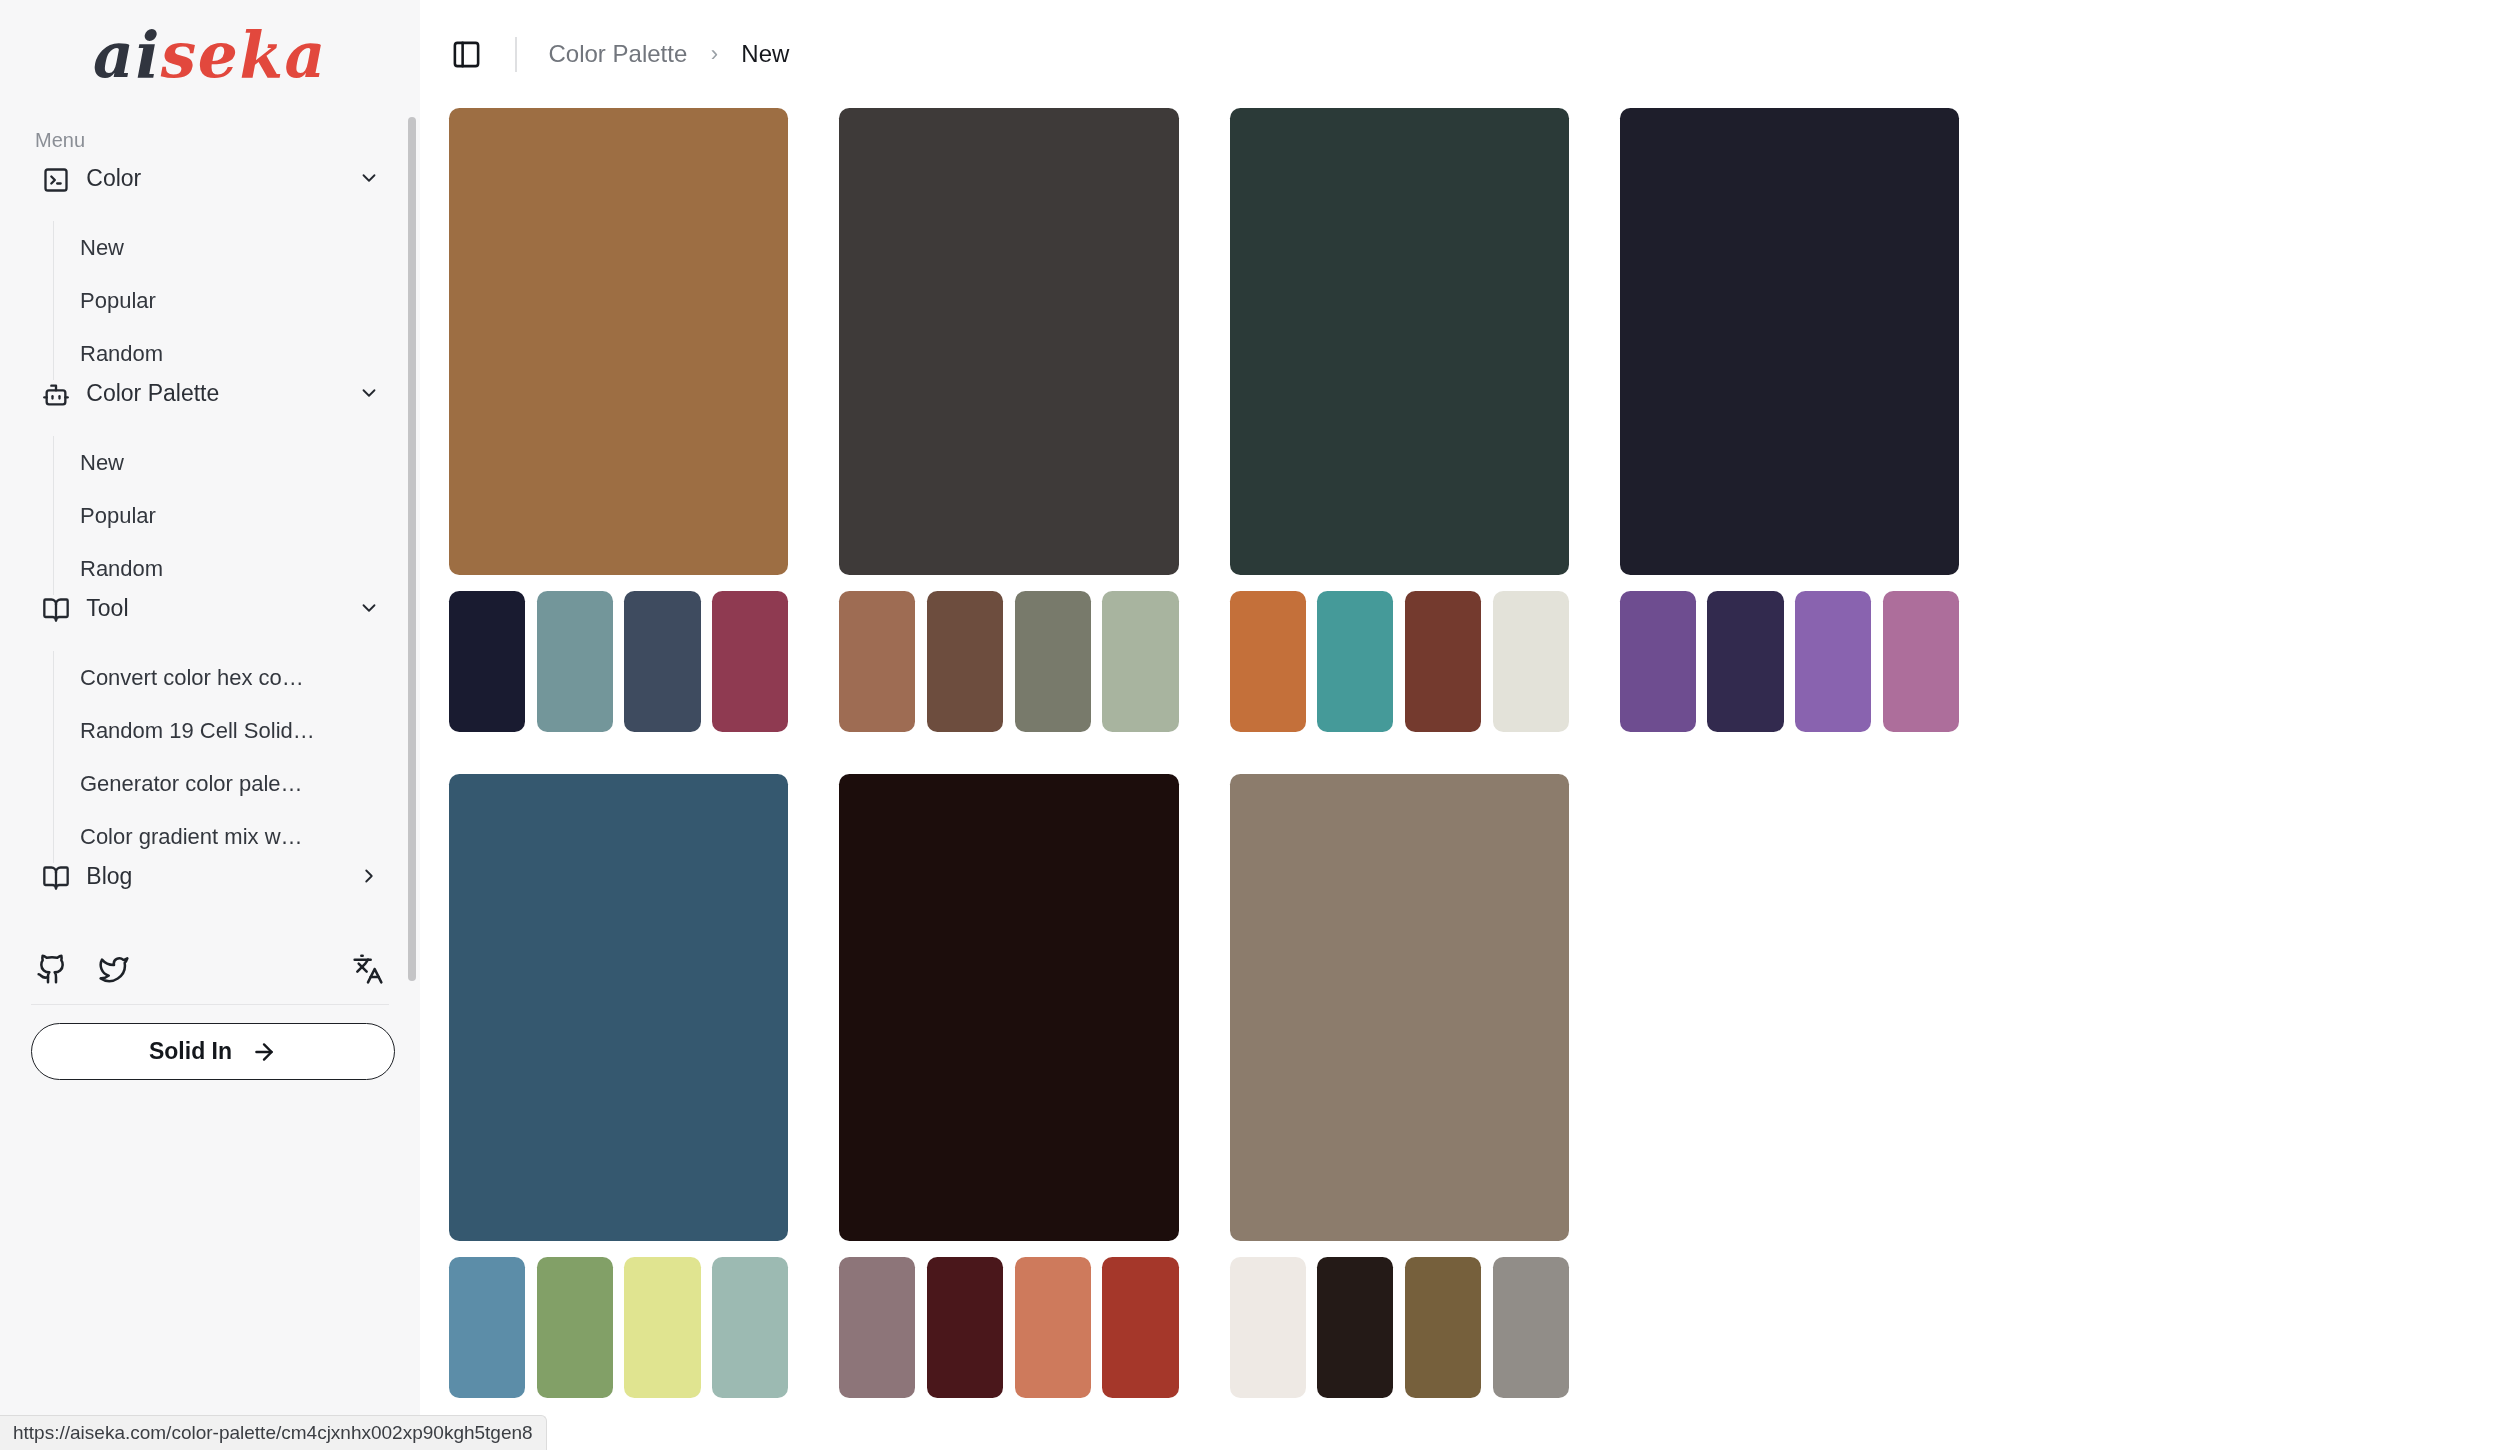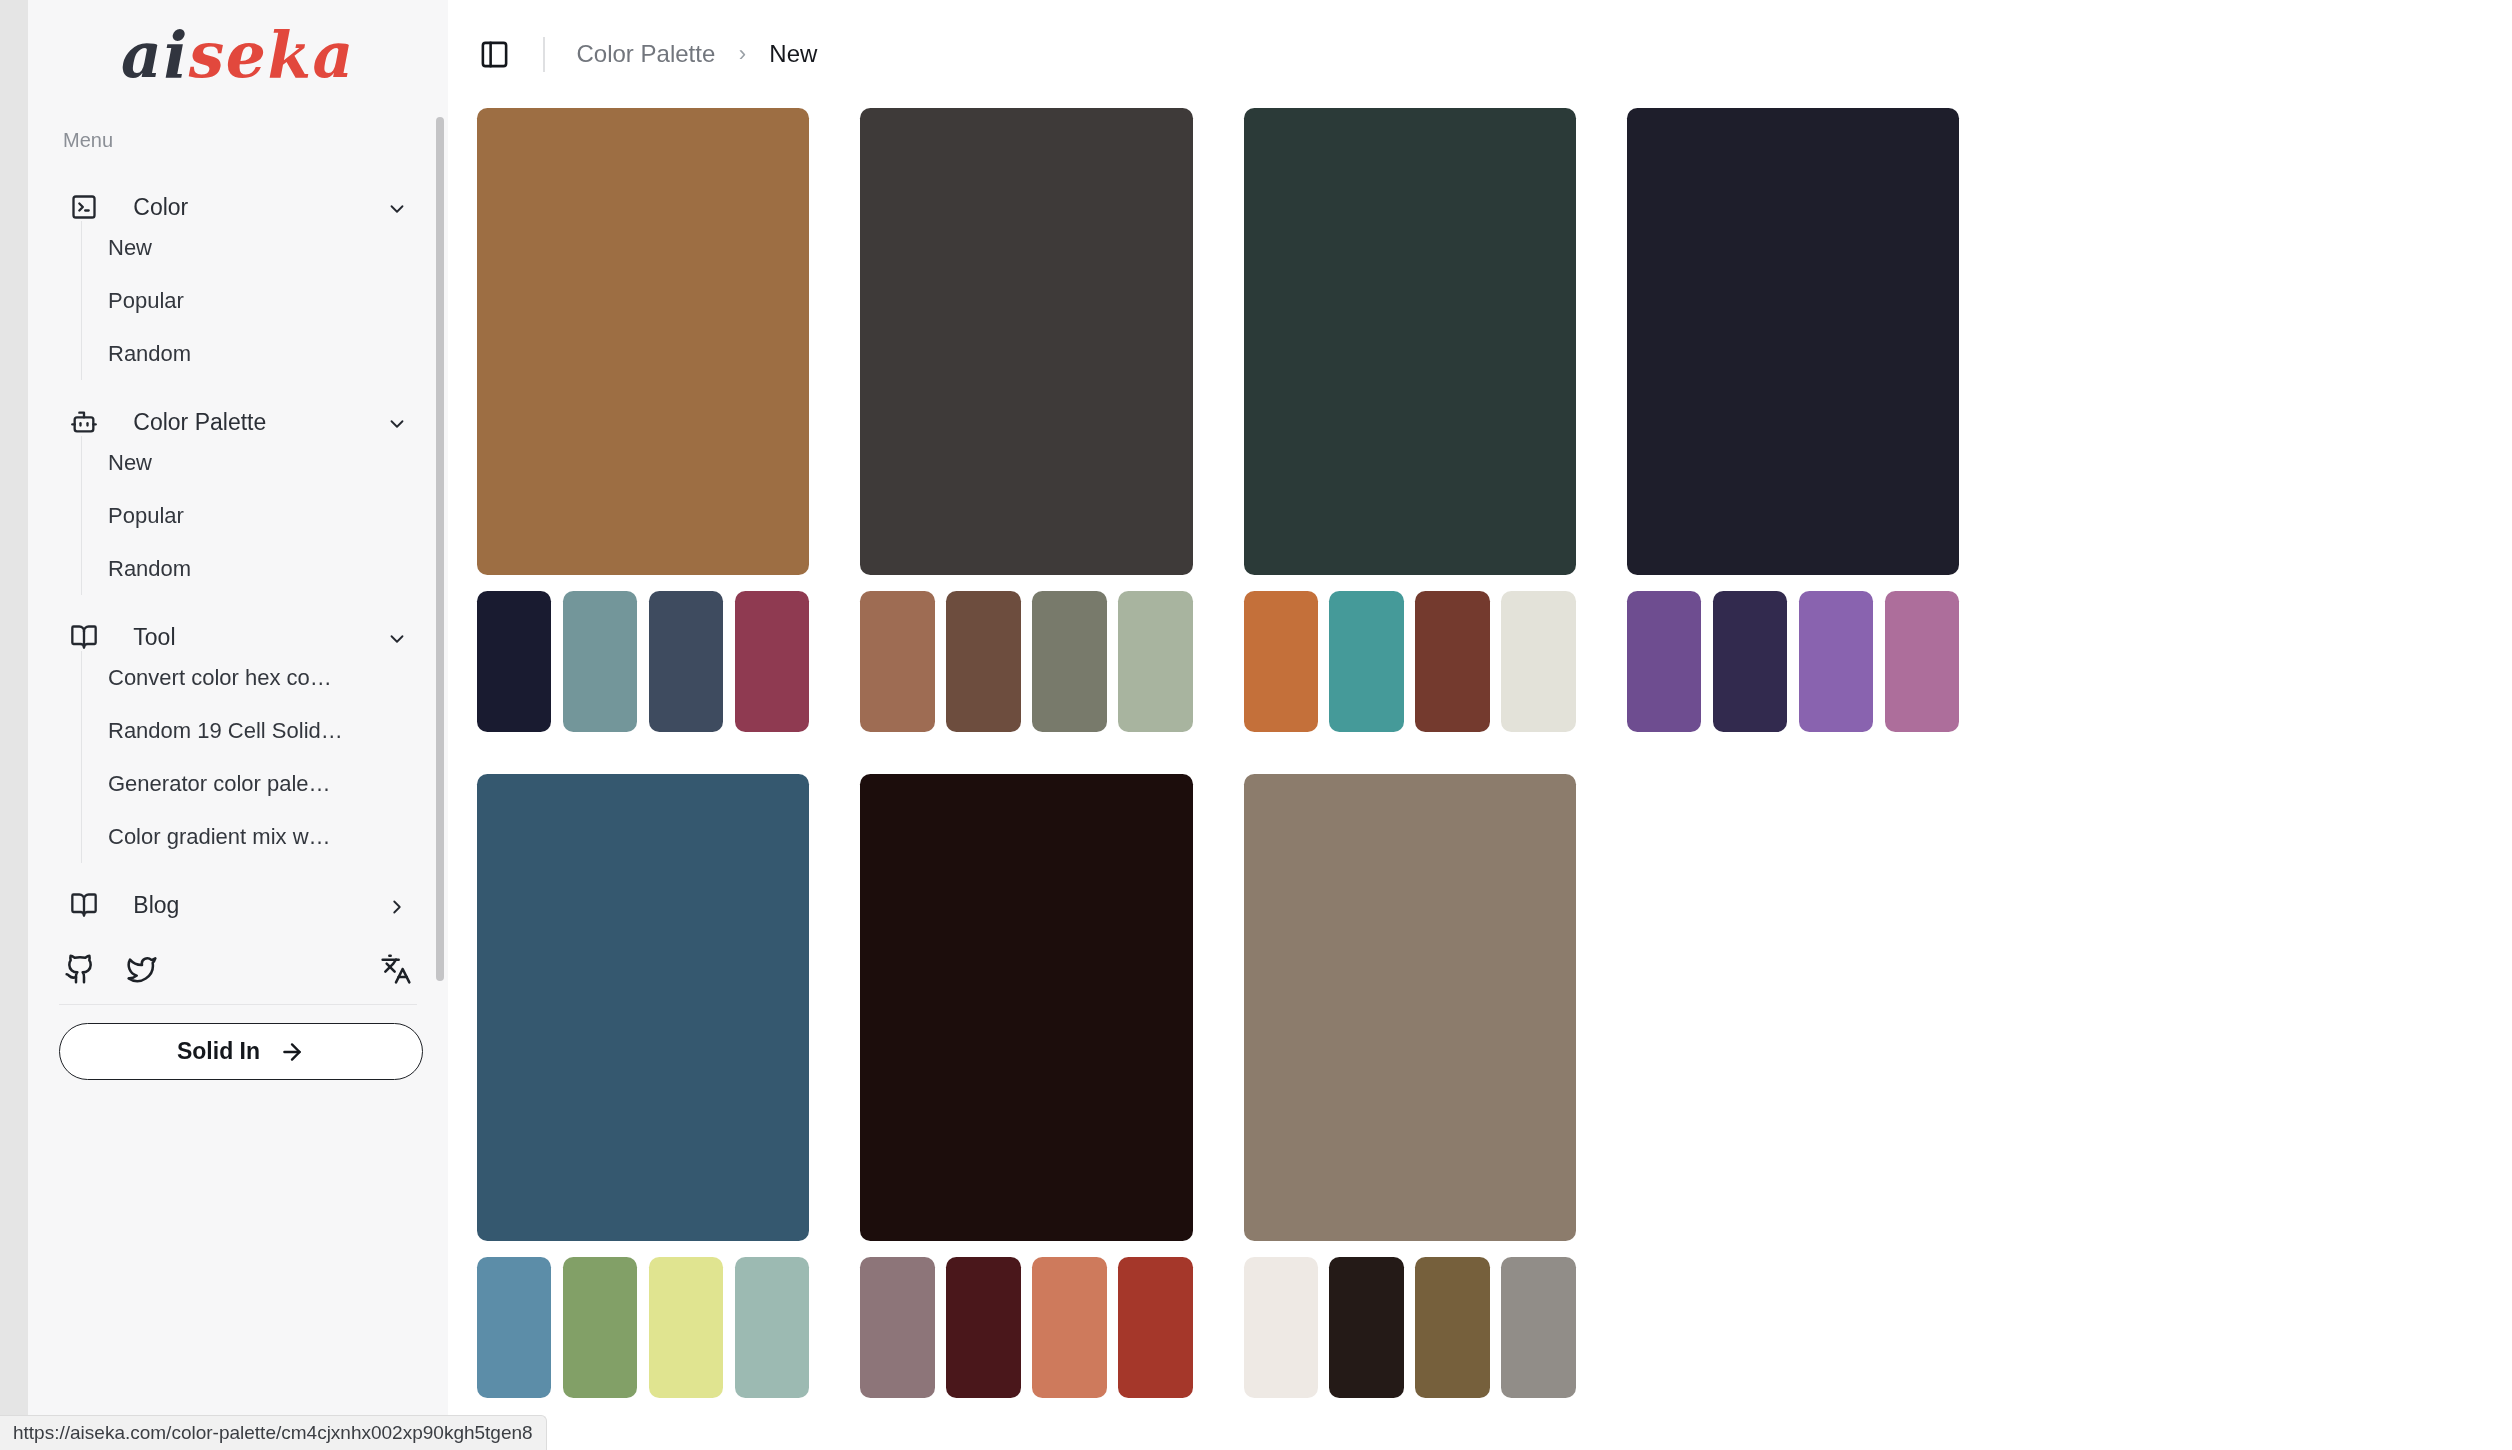--- a/index.html
+++ b/index.html
@@ -11,21 +11,20 @@
     background: #ffffff;
     font-family: "Liberation Sans", sans-serif;
   }
 
   #app {
     position: relative;
     width: 1988px;
     height: 1450px;
     display: flex;
     background: #e5e5e5;
-    padding-left: 28px;
   }
 
   
   #sidebar {
     position: relative;
     width: 420px;
     height: 1450px;
     background: #f7f7f8;
     flex: 0 0 420px;
     display: flex;
@@ -60,26 +59,25 @@
     flex: 0 0 auto;
   }
 
   .nav {
     flex: 0 0 auto;
     padding: 0 31px 0 31px;
   }
 
   .nav-group-head {
     display: flex;
-    align-items: flex-end;
+    align-items: flex-start;
     height: 56px;
     padding: 0 7.3px 0 10.3px;
     border-radius: 8.8px;
     cursor: pointer;
-    gap: 19px;
   }
   .nav-group-head .ico {
     width: 29px;
     height: 29px;
     flex: 0 0 29px;
     margin-right: 16px;
     display: flex;
     align-items: center;
     justify-content: center;
   }

